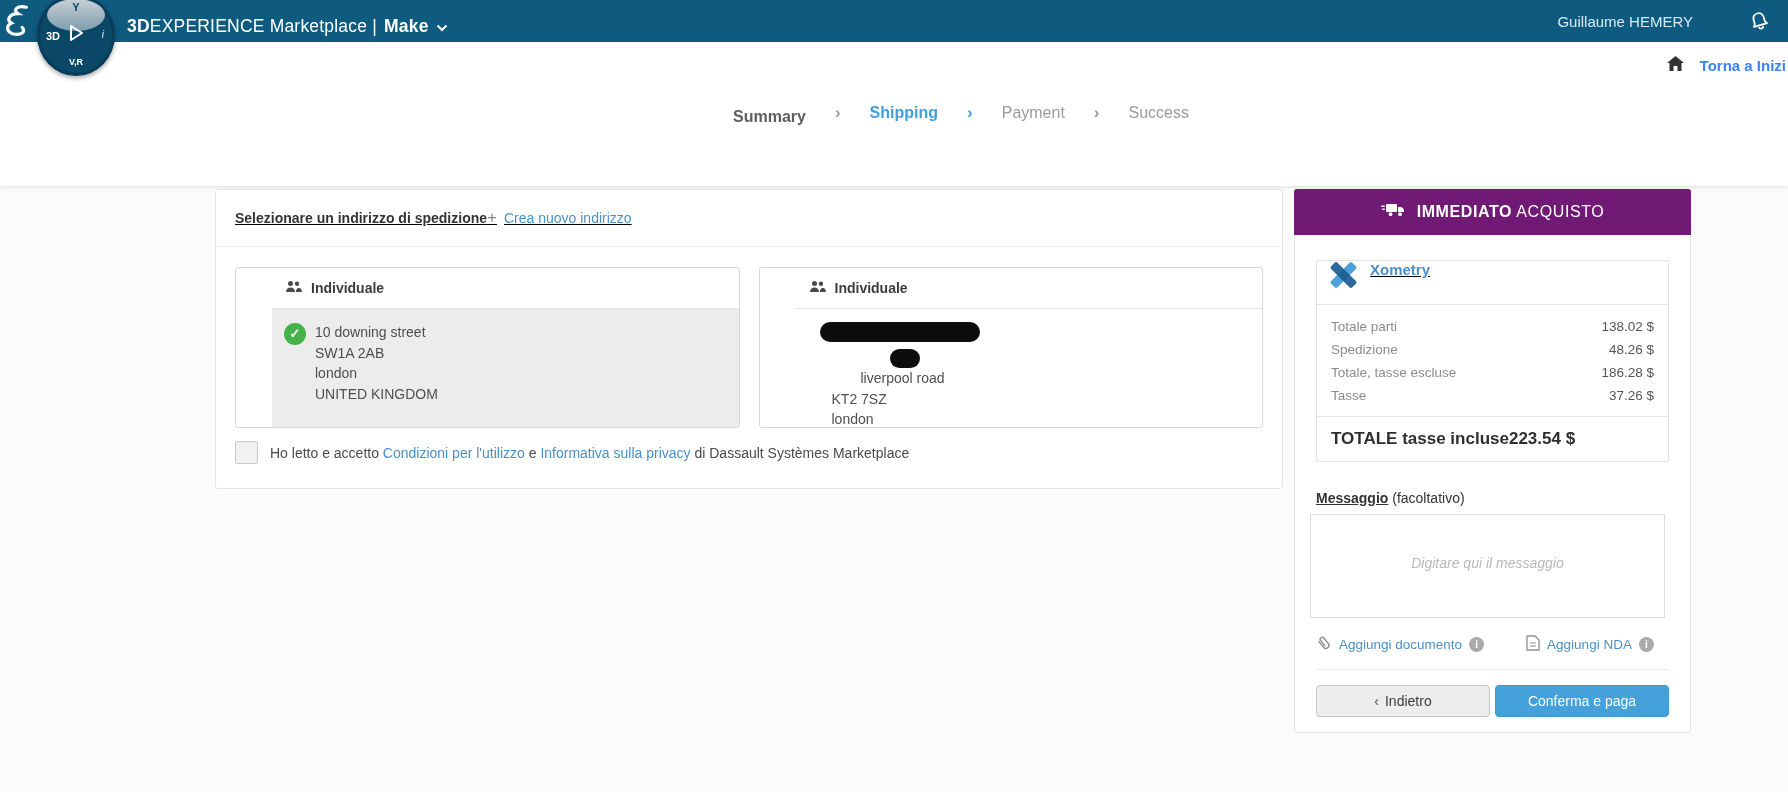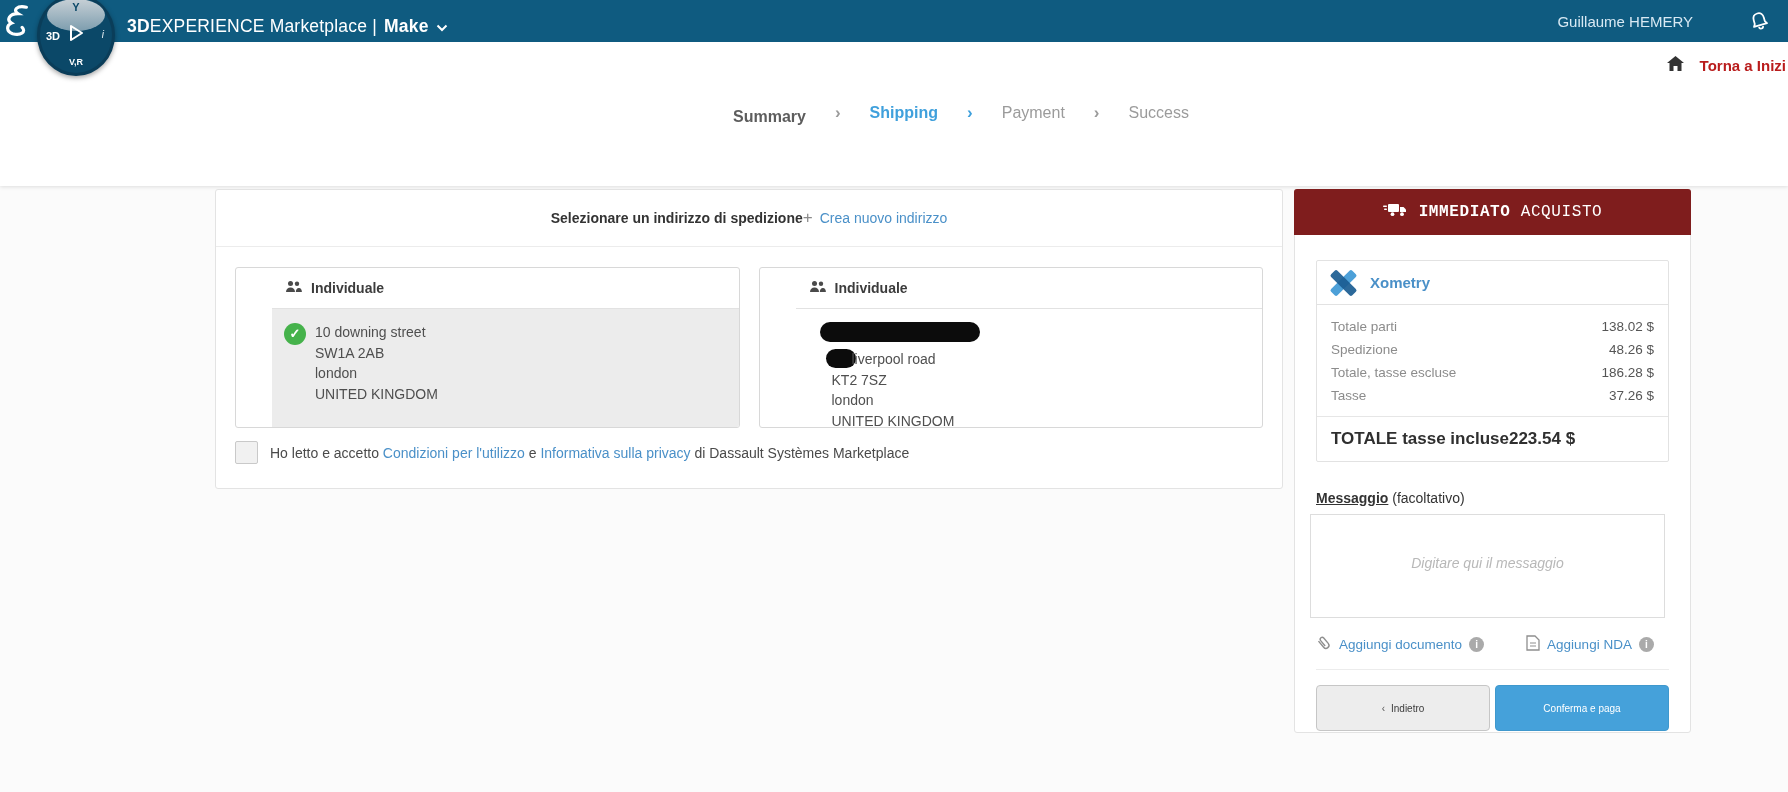--- a/index.html
+++ b/index.html
@@ -23,61 +23,61 @@
            color:#fff; font-size:17.5px; letter-spacing:.2px; }
   .brand .bold { font-weight:700; }
   .topbar-right { position:absolute; right:16px; top:0; height:42px; display:flex; align-items:center; gap:54px; }
   .user-name { color:#d8e9f3; font-size:15px; }
   .bell-wrap { display:flex; align-items:center; }
 
   
   .headband { position:absolute; left:0; top:42px; width:1788px; height:144px; background:#fff;
               box-shadow:0 1px 4px rgba(0,0,0,.12); z-index:5; }
   .home-link { position:absolute; top:14px; right:2px; display:flex; align-items:center; gap:16px;
-               color:#b91c1c; font-weight:700; font-size:15px; white-space:nowrap; }
+               color:#3b82f6; font-weight:700; font-size:15px; white-space:nowrap; }
   .steps { position:absolute; left:733px; top:58px; display:flex; align-items:center; gap:29px; font-size:16px; }
   .step { color:#9b9b9b; }
   .step.done { color:#5d5d5d; font-weight:700;margin-top:8px; }
   .step.active { color:#3fa0dc; font-weight:700; }
   .step-arrow { color:#9b9b9b; font-size:17px; font-weight:700; }
   .step-arrow.active { color:#3fa0dc; }
 
   
   .address-panel { position:absolute; left:215px; top:189px; width:1068px; height:300px; background:#fff;
                    border:1px solid #e3e3e3; border-radius:3px; z-index:10; }
-  .panel-head { height:57px; display:flex; justify-content:center; align-items:center;
-                padding:0 19px; border-bottom:1px solid #ececec; }
+  .panel-head { height:57px; display:flex; justify-content:flex-start; align-items:center;
+                padding:0 19px; border-bottom:1px solid #ececec;text-decoration:underline; }
   .panel-title { font-size:14px; font-weight:700; color:#333; }
   .create-link { display:flex; align-items:center; gap:7px; font-size:14px; color:#4a90c8; }
   .plus-glyph { color:#8a8a8a; font-size:17px; font-weight:400; }
   .cards { display:flex; gap:19px; padding:20px 19px 0; }
   .card { flex:1; border:1px solid #d8d8d8; border-radius:3px; height:161px; overflow:hidden; background:#fff;padding-left:36px; }
   .card-head { height:41px; display:flex; align-items:center; gap:9px; padding:0 13px;
                border-bottom:1px solid #e2e2e2; font-size:14px; font-weight:700; color:#3c3c3c; }
   .card-body { height:119px; padding:13px 12px; display:flex; gap:9px; font-size:14px; color:#4f4f4f; line-height:20.5px; }
   .card-body.sel { background:#ececec; }
   .check-icon { width:22px; height:22px; border-radius:50%; background:#45b24b; color:#fff; font-size:13px;
                 font-weight:700; display:flex; align-items:center; justify-content:center; flex:none; margin-top:1px; }
   .addr2 { margin-left:24px; }
   .redact-bar { margin-left:-12px; width:160px; height:20px; background:#0c0c0c; border-radius:10px; margin-bottom:7px; }
-  .oval-line { display:flex; margin-left:-6px; }
+  .oval-line { display:flex; align-items:center; margin-left:-6px;flex-direction:column; }
   .redact-oval { width:30px; height:19px; background:#0c0c0c; border-radius:10px; margin-right:-4px; flex:none; }
   .terms { display:flex; align-items:center; gap:12px; padding:0 19px; margin-top:13px; font-size:14px; color:#4a4a4a; }
   .checkbox { width:23px; height:23px; background:#f1f1f1; border:1px solid #c9c9c9; border-radius:2px; flex:none; cursor:pointer; }
   .terms a { color:#4a90c8; }
 
   
   .order-panel { position:absolute; left:1294px; top:189px; width:397px; height:544px; background:#fff;
                  border:1px solid #e3e3e3; border-radius:3px; z-index:10; }
-  .order-head { height:46px; margin:-1px -1px 0; background:#7f1d1d; border-radius:3px 3px 0 0;
+  .order-head { height:46px; margin:-1px -1px 0; background:#701a75; border-radius:3px 3px 0 0;
                 display:flex; align-items:center; justify-content:center; gap:10px;
-                color:#fff; font-size:16px; letter-spacing:.6px;font-family:Liberation Mono, monospace; }
+                color:#fff; font-size:16px; letter-spacing:.6px; }
   .order-head .bold { font-weight:700; }
   .order-box { margin:25px 21px 0; border:1px solid #e2e2e2; border-radius:2px; }
-  .vendor-row { height:44px; display:flex; align-items:center; gap:13px; padding:0 12px; border-bottom:1px solid #e2e2e2; }
+  .vendor-row { height:44px; display:flex; align-items:flex-start; gap:13px; padding:0 12px; border-bottom:1px solid #e2e2e2;text-decoration:underline; }
   .xlogo { position:relative; width:28px; height:28px; flex:none; }
   .xlogo span { position:absolute; left:10px; top:-1px; width:9px; height:30px; border-radius:2px; }
   .xa { background:#4da0d8; transform:rotate(45deg); }
   .xb { background:#1c5e92; transform:rotate(-45deg); opacity:.93; }
   .vendor-name { color:#4a90c8; font-weight:700; font-size:15px; }
   .totals { padding:10px 14px 9px; }
   .trow { display:flex; justify-content:space-between; font-size:13.5px; color:#8c8c8c; line-height:23px; }
   .trow .val { color:#555; }
   .grand { display:flex; align-items:center; padding:12px 14px;
            border-top:1px solid #e6e6e6; font-size:17px; color:#2f2f2f; }
@@ -87,21 +87,21 @@
   .msg-label b { font-weight:700;text-decoration:underline; }
   .msg-area { display:block; margin:0 15px; width:355px; height:104px; border:1px solid #ddd; border-radius:0;
               resize:none; outline:none; padding-top:40px; text-align:center;
               font-family:"Liberation Sans", sans-serif; font-size:14px; color:#555; }
   .msg-area::placeholder { color:#b8b8b8; font-style:italic; }
   .attach-row { margin:17px 21px 0; display:flex; align-items:center; gap:42px; font-size:13.5px; }
   .attach { display:flex; align-items:center; gap:7px; color:#4a90c8; }
   .info-icon { width:15px; height:15px; border-radius:50%; background:#aaa; color:#fff; font-size:10px; font-weight:700;
                display:inline-flex; align-items:center; justify-content:center; font-style:normal; }
   .order-buttons { margin:15px 21px 0; padding-top:15px; border-top:1px solid #ececec; display:flex; gap:5px; }
-  .order-buttons button { flex:1; height:46px; border-radius:4px; font-size:10px; cursor:pointer;
+  .order-buttons button { flex:1; height:32px; border-radius:4px; font-size:14px; cursor:pointer;
                           font-family:"Liberation Sans", sans-serif; }
   .btn-back { background:#ededed; border:1px solid #c6c6c6; color:#3c3c3c; }
   .btn-back .chev { color:#555; margin-right:6px; }
   .btn-confirm { background:#45a1da; border:1px solid #3f98cd; color:#fff; }
 </style>
 </head>
 <body>
 
 <header class="topbar">
   <span class="ds-swirl">

